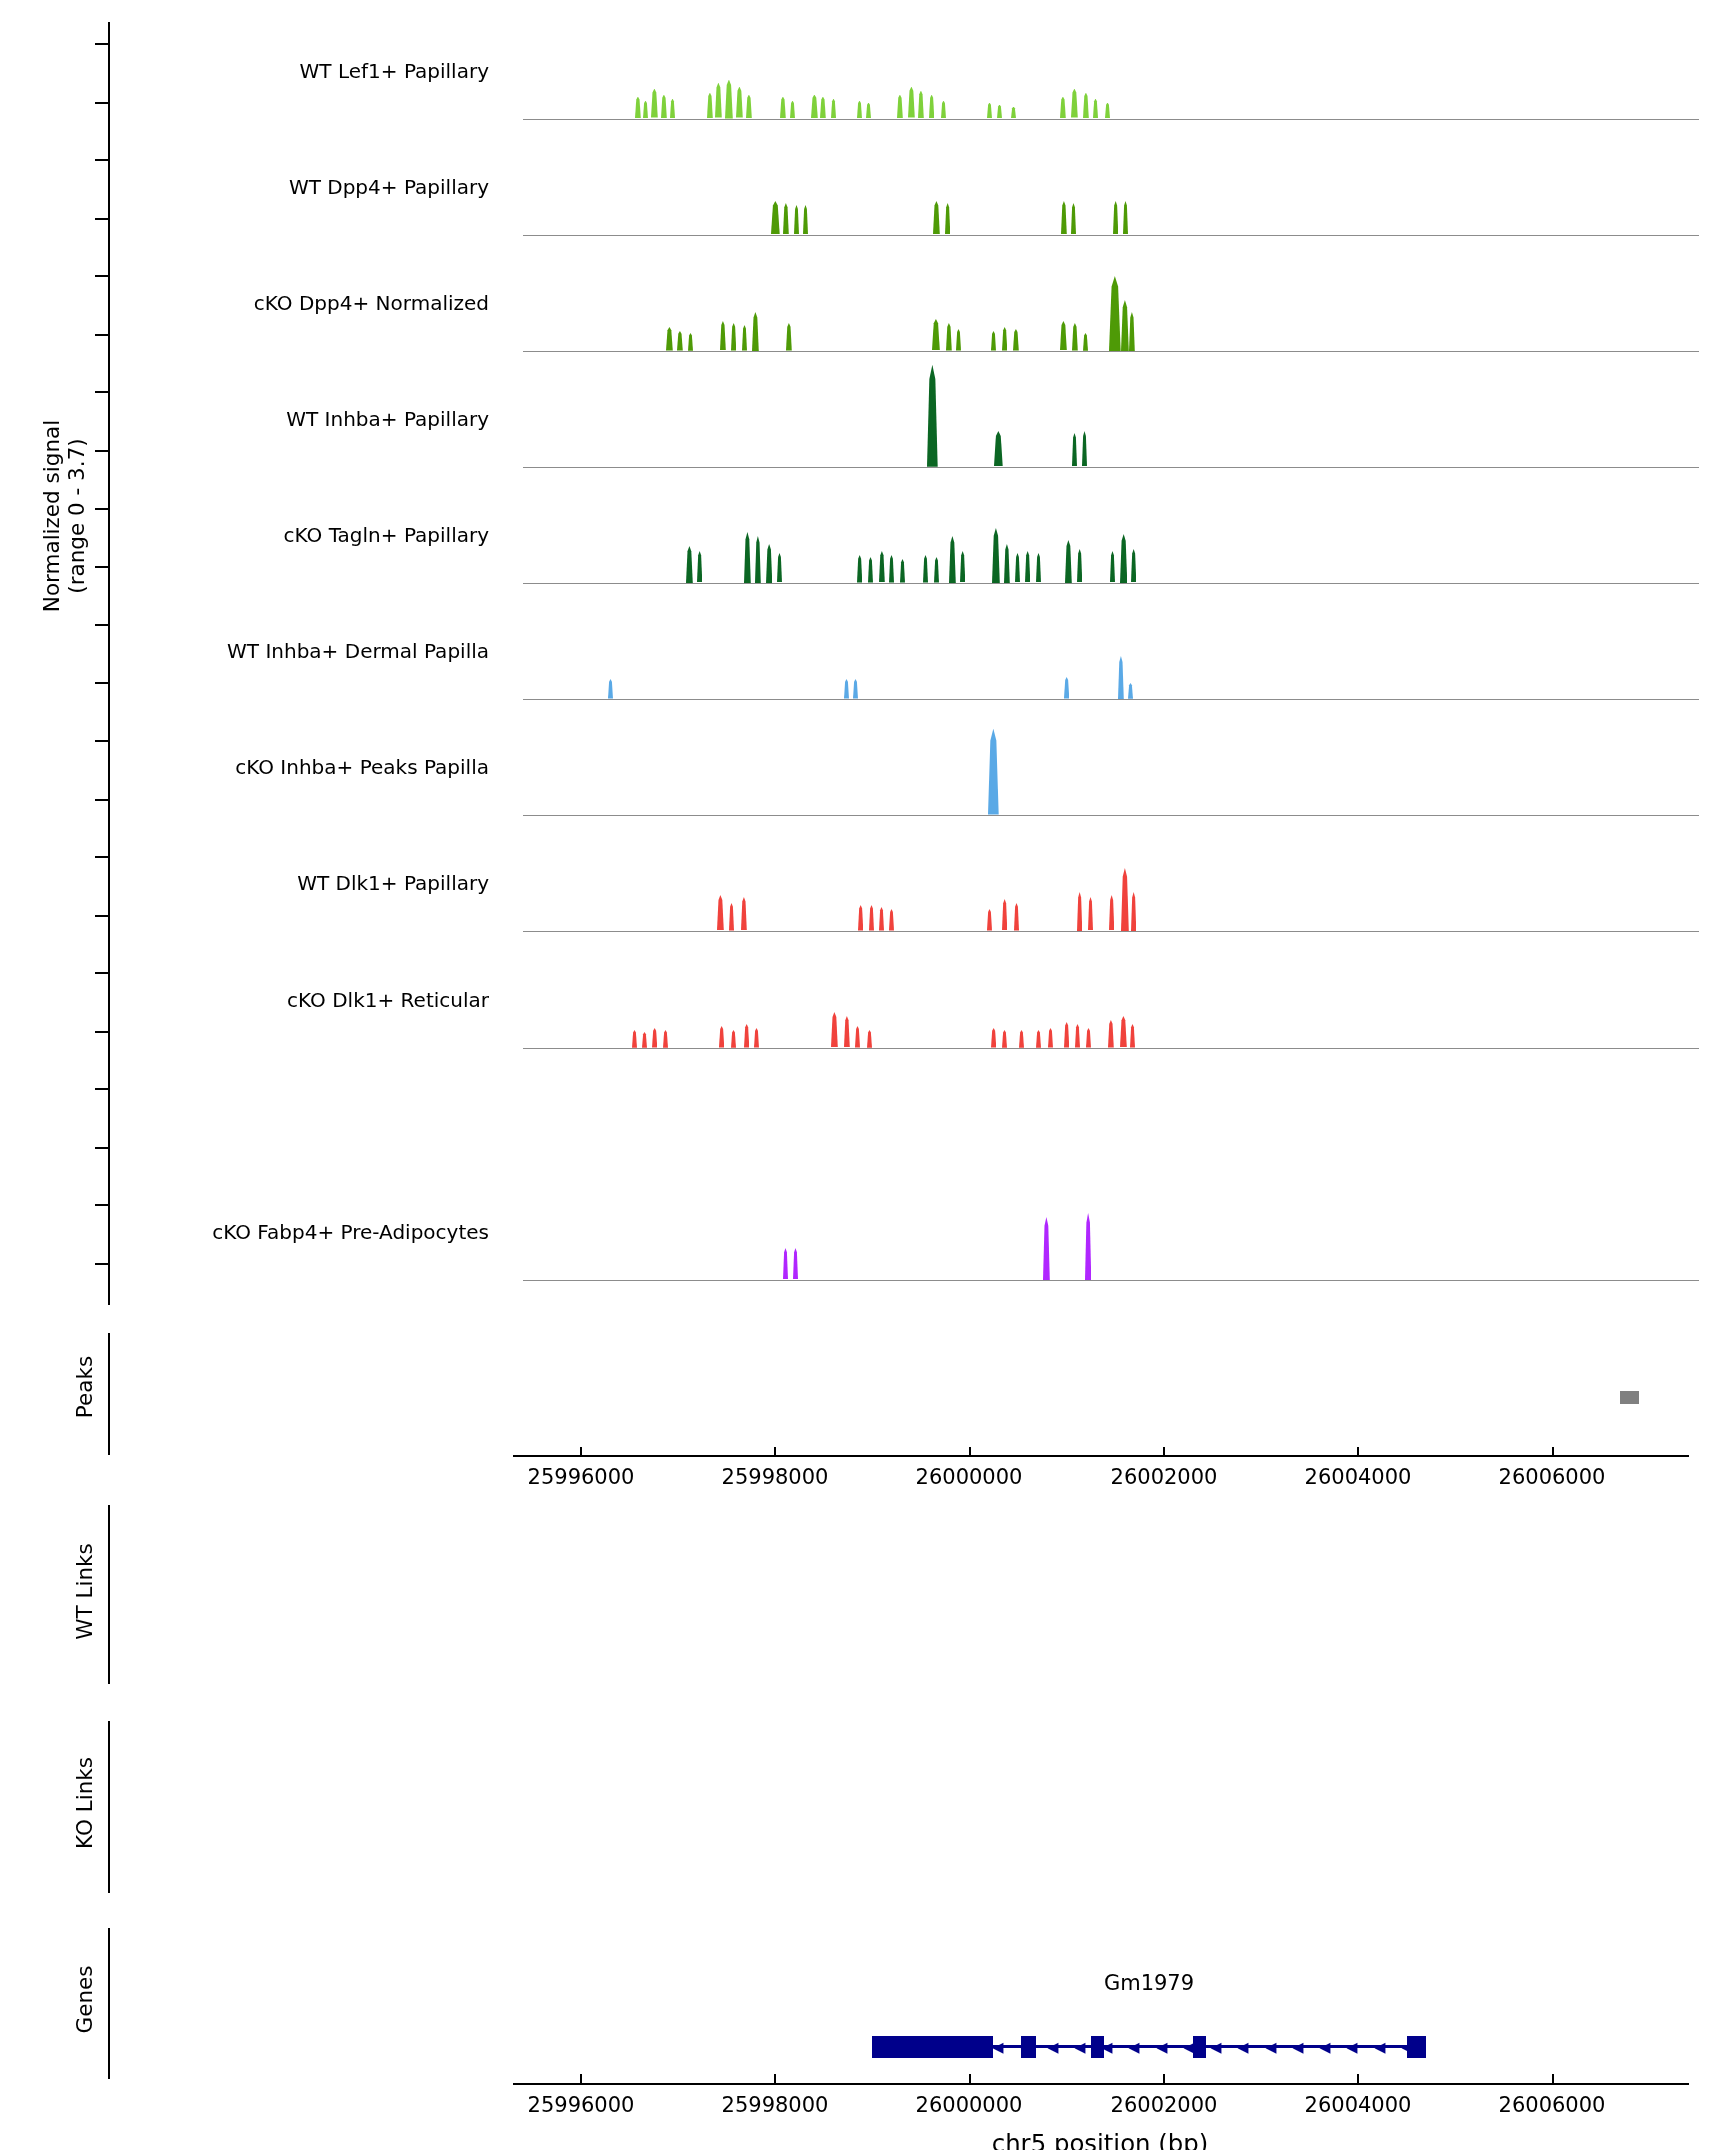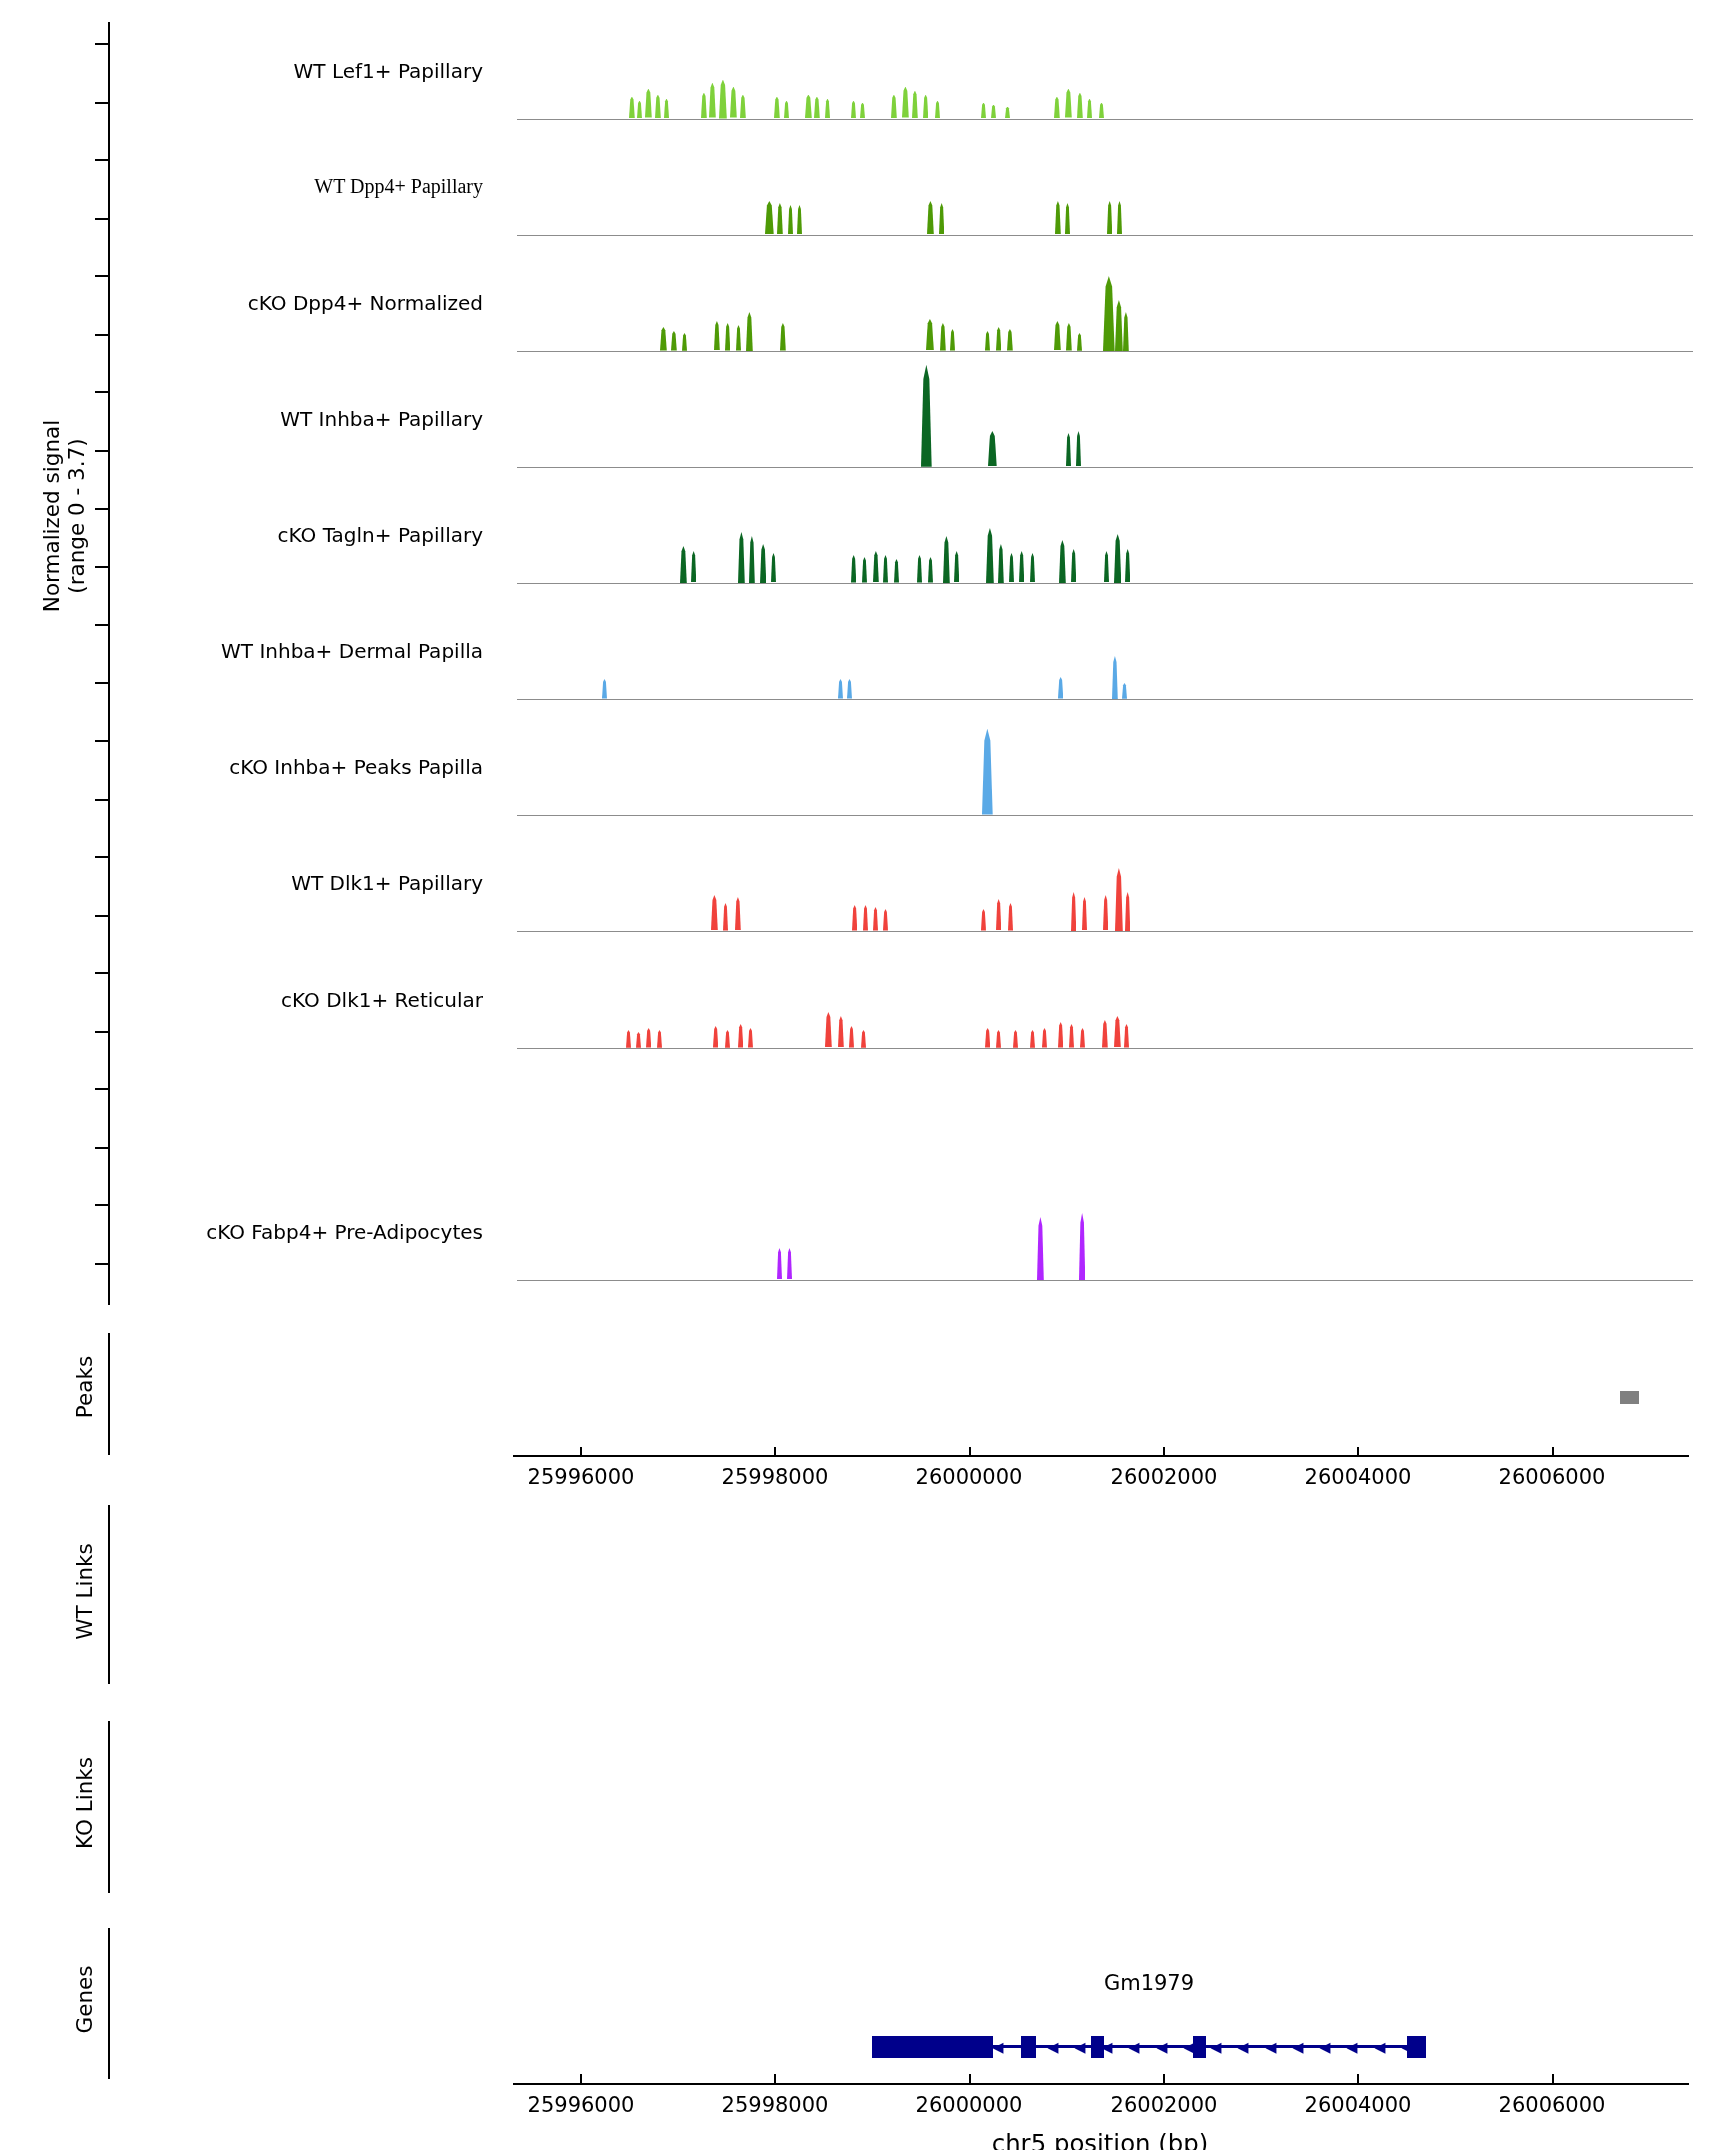--- a/index.html
+++ b/index.html
@@ -42,21 +42,21 @@
   .tick {
     position: absolute;
     background: #000000;
     height: 2.2px;
     width: 13px;
   }
 
   
   .track {
     position: absolute;
-    left: 4px;
+    left: 10px;
     width: 1655px;
   }
   .track-label {
     position: absolute;
     right: 1176px;      
     text-align: right;
     font-size: 20px;
     white-space: pre;
     color: #000000;
   }
@@ -174,21 +174,21 @@
         <div class="peakbar" style="left: 537px; top: 75px; width: 5.8px; height: 21.6px; background: rgb(127, 209, 59); clip-path: polygon(0% 100%, 22% 14%, 50% 0%, 78% 14%, 100% 100%);"></div>
         <div class="peakbar" style="left: 548px; top: 67px; width: 6.8px; height: 29px; background: rgb(127, 209, 59); clip-path: polygon(0% 100%, 22% 14%, 50% 0%, 78% 14%, 100% 100%);"></div>
         <div class="peakbar" style="left: 560px; top: 71px; width: 5.8px; height: 25.5px; background: rgb(127, 209, 59); clip-path: polygon(0% 100%, 22% 14%, 50% 0%, 78% 14%, 100% 100%);"></div>
         <div class="peakbar" style="left: 570px; top: 77px; width: 5px; height: 19.6px; background: rgb(127, 209, 59); clip-path: polygon(0% 100%, 22% 14%, 50% 0%, 78% 14%, 100% 100%);"></div>
         <div class="peakbar" style="left: 582px; top: 81px; width: 5px; height: 15.7px; background: rgb(127, 209, 59); clip-path: polygon(0% 100%, 22% 14%, 50% 0%, 78% 14%, 100% 100%);"></div>
       </div>
     </div>
     <div class="tick" style="left: 95px; top: 159px;"></div>
     <div class="tick" style="left: 95px; top: 218px;"></div>
     <div class="track" style="top: 138px; height: 116px;">
-      <div class="track-label" style="top: 37px; font-family: Liberation Serif, serif;">WT Dpp4+ Papillary</div>
+      <div class="track-label" style="top: 37px;">WT Dpp4+ Papillary</div>
       <div class="track-plot" style="top: 0px; height: 116px;">
         <div class="baseline" style="top: 97px;"></div>
         <div class="peakbar" style="left: 248px; top: 63px; width: 8.7px; height: 33px; background: rgb(78, 154, 6); clip-path: polygon(0% 100%, 22% 14%, 50% 0%, 78% 14%, 100% 100%);"></div>
         <div class="peakbar" style="left: 260px; top: 65px; width: 5.8px; height: 31px; background: rgb(78, 154, 6); clip-path: polygon(0% 100%, 22% 14%, 50% 0%, 78% 14%, 100% 100%);"></div>
         <div class="peakbar" style="left: 271px; top: 67px; width: 5px; height: 29px; background: rgb(78, 154, 6); clip-path: polygon(0% 100%, 22% 14%, 50% 0%, 78% 14%, 100% 100%);"></div>
         <div class="peakbar" style="left: 280px; top: 67px; width: 5px; height: 29px; background: rgb(78, 154, 6); clip-path: polygon(0% 100%, 22% 14%, 50% 0%, 78% 14%, 100% 100%);"></div>
         <div class="peakbar" style="left: 410px; top: 63px; width: 6.8px; height: 33px; background: rgb(78, 154, 6); clip-path: polygon(0% 100%, 22% 14%, 50% 0%, 78% 14%, 100% 100%);"></div>
         <div class="peakbar" style="left: 422px; top: 65px; width: 5.3px; height: 31px; background: rgb(78, 154, 6); clip-path: polygon(0% 100%, 22% 14%, 50% 0%, 78% 14%, 100% 100%);"></div>
         <div class="peakbar" style="left: 538px; top: 63px; width: 5.8px; height: 33px; background: rgb(78, 154, 6); clip-path: polygon(0% 100%, 22% 14%, 50% 0%, 78% 14%, 100% 100%);"></div>
         <div class="peakbar" style="left: 548px; top: 65px; width: 5px; height: 31px; background: rgb(78, 154, 6); clip-path: polygon(0% 100%, 22% 14%, 50% 0%, 78% 14%, 100% 100%);"></div>

